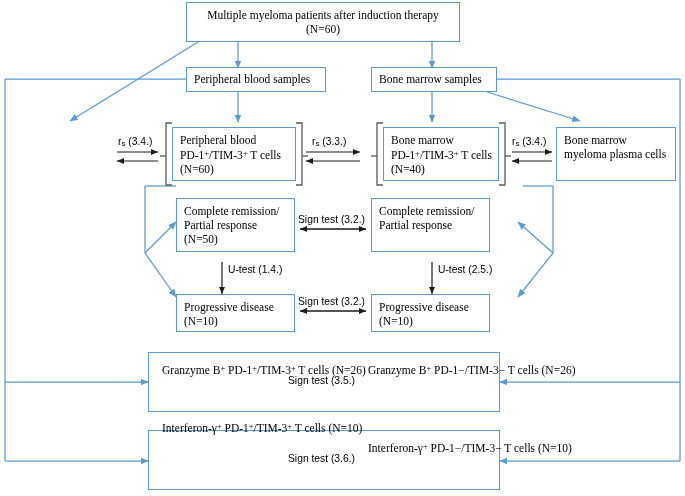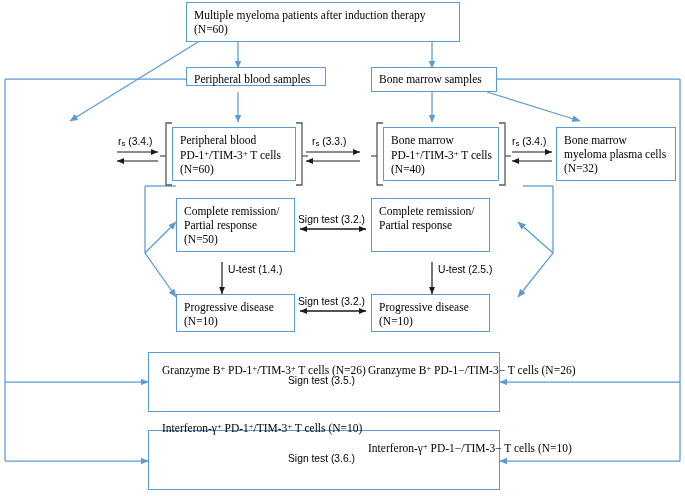--- a/index.html
+++ b/index.html
@@ -137,26 +137,26 @@
     </g>
 
     <g stroke="#595959" stroke-width="1.3" fill="none">
       <line x1="302" y1="156" x2="308" y2="156"></line>
       <line x1="505" y1="156" x2="511" y2="156"></line>
       <line x1="166" y1="156" x2="160" y2="156"></line>
       <line x1="377" y1="156" x2="371" y2="156"></line>
     </g>
   </svg>
 
-  <div class="box center" style="left:186px;top:2px;width:274px;height:40px;text-align:left;">
+  <div class="box center" style="left:186px;top:2px;width:274px;height:40px;text-align:center;">
     <span class="ln">Multiple myeloma patients after induction therapy</span>
     <span class="ln">(N=60)</span>
   </div>
 
-  <div class="box" style="left:186px;top:67px;width:140px;height:19px;padding-top:4px;">
+  <div class="box" style="left:186px;top:67px;width:140px;height:25px;padding-top:4px;">
     <span class="ln">Peripheral blood samples</span>
   </div>
 
   <div class="box" style="left:371px;top:67px;width:126px;height:25px;padding-top:4px;">
     <span class="ln">Bone marrow samples</span>
   </div>
 
 
   <div class="box" style="left:172px;top:127px;width:124px;height:54px;">
     <span class="ln">Peripheral blood</span>
@@ -166,21 +166,20 @@
 
   <div class="box" style="left:383px;top:127px;width:116px;height:54px;">
     <span class="ln">Bone marrow</span>
     <span class="ln"><span>PD-1</span><span class="sup">+</span><span>/TIM-3</span><span class="sup">+</span><span> T cells</span></span>
     <span class="ln">(N=40)</span>
   </div>
 
   <div class="box" style="left:556px;top:127px;width:120px;height:54px;">
     <span class="ln">Bone marrow</span>
     <span class="ln">myeloma plasma cells</span>
-    <span class="ln">(N=32)</span>
   </div>
 
   <div class="box" style="left:176px;top:198px;width:119px;height:54px;">
     <span class="ln">Complete remission/</span>
     <span class="ln">Partial response</span>
     <span class="ln">(N=50)</span>
   </div>
 
   <div class="box" style="left:371px;top:198px;width:119px;height:54px;">
     <span class="ln">Complete remission/</span>

